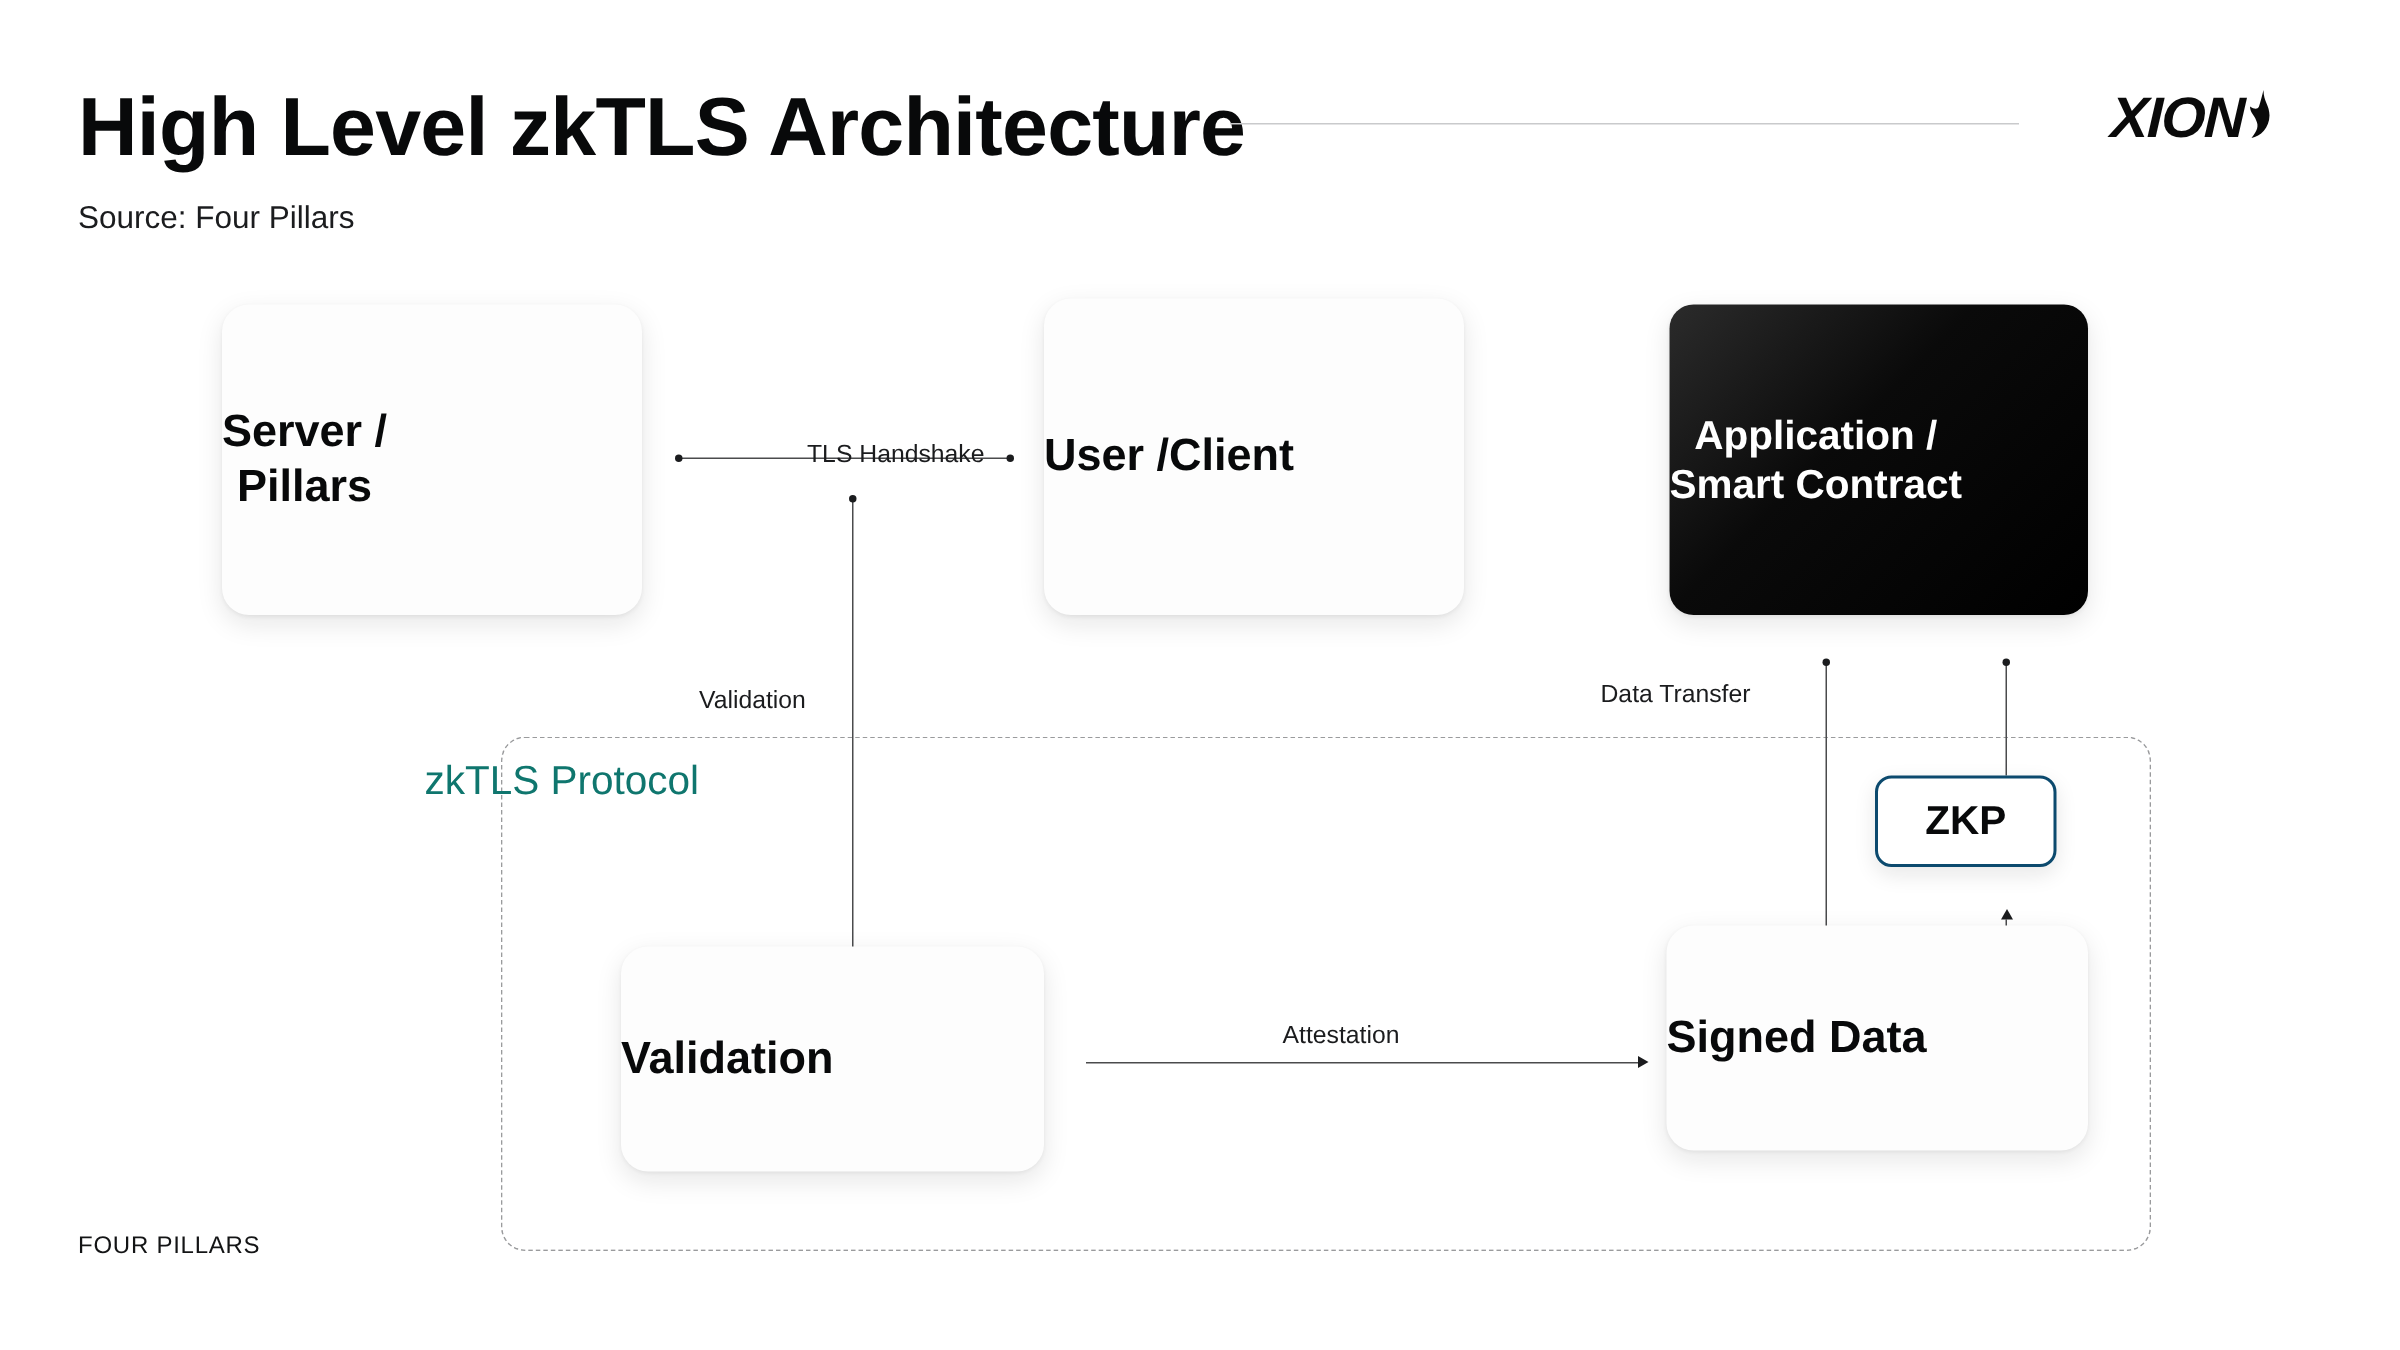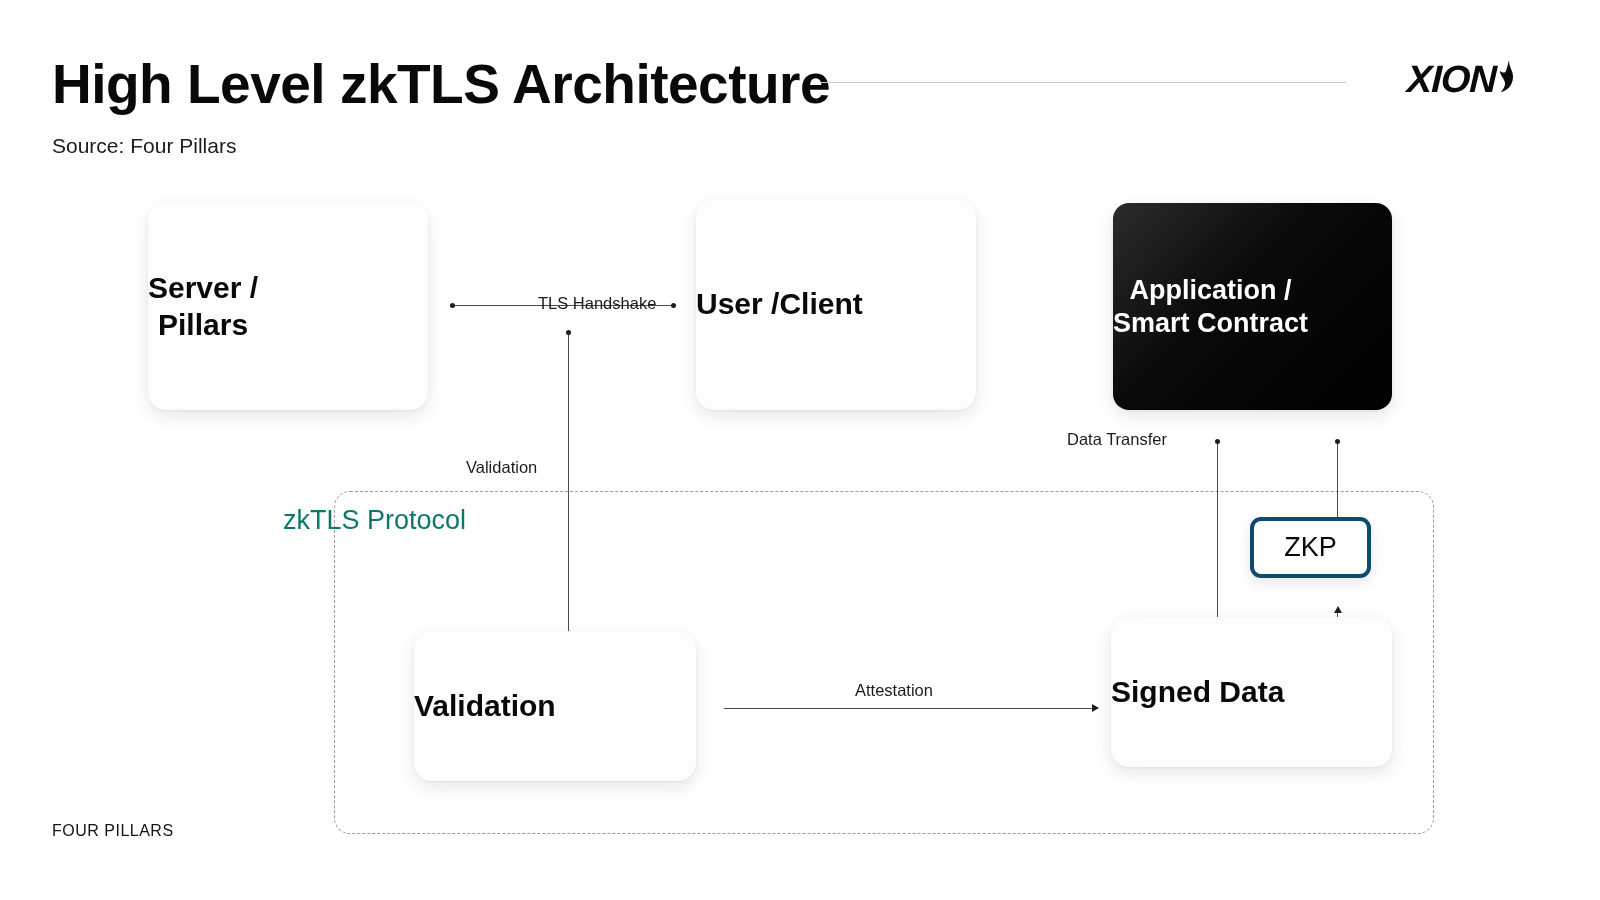--- a/index.html
+++ b/index.html
@@ -99,28 +99,28 @@
   #card-signed    { left: 1111px; top: 617px; width: 281px; height: 150px; font-size: 30px; }
 
   #card-zkp {
     position: absolute;
     left: 1250px;
     top: 517px;
     width: 121px;
     height: 61px;
     box-sizing: border-box;
     background: #ffffff;
-    border: 4px solid #0c4a6e;
+    border: 2px solid #0c4a6e;
     border-radius: 11px;
     box-shadow: 0 5px 14px rgba(17,17,17,0.10);
     display: flex;
     align-items: center;
     justify-content: center;
     font-size: 27px;
-    font-weight: normal;
+    font-weight: bold;
     color: #08090a;
   }
 
   
   #protocol-box {
     position: absolute;
     left: 334px;
     top: 491px;
     width: 1100px;
     height: 343px;
@@ -192,21 +192,21 @@
   #edge-validation-label{ left: 466px; top: 458px; }
 
   
   #edge-attest-line  { left: 724px; top: 708px; width: 370px; }
   #edge-attest-arrow { left: 1092px; top: 704px; }
   #edge-attest-label { left: 855px; top: 681px; }
 
   
   #edge-data-line  { left: 1217px; top: 443px; height: 188px; }
   #edge-data-cap   { left: 1215px; top: 439px; }
-  #edge-data-label { left: 1067px; top: 430px; }
+  #edge-data-label { left: 1067px; top: 454px; }
 
   
   #edge-zkp-in-line  { left: 1337px; top: 613px; height: 19px; }
   #edge-zkp-in-arrow { left: 1334px; top: 606px; }
 
   
   #edge-zkp-out-line { left: 1337px; top: 443px; height: 74px; }
   #edge-zkp-out-cap  { left: 1335px; top: 439px; }
 
   

